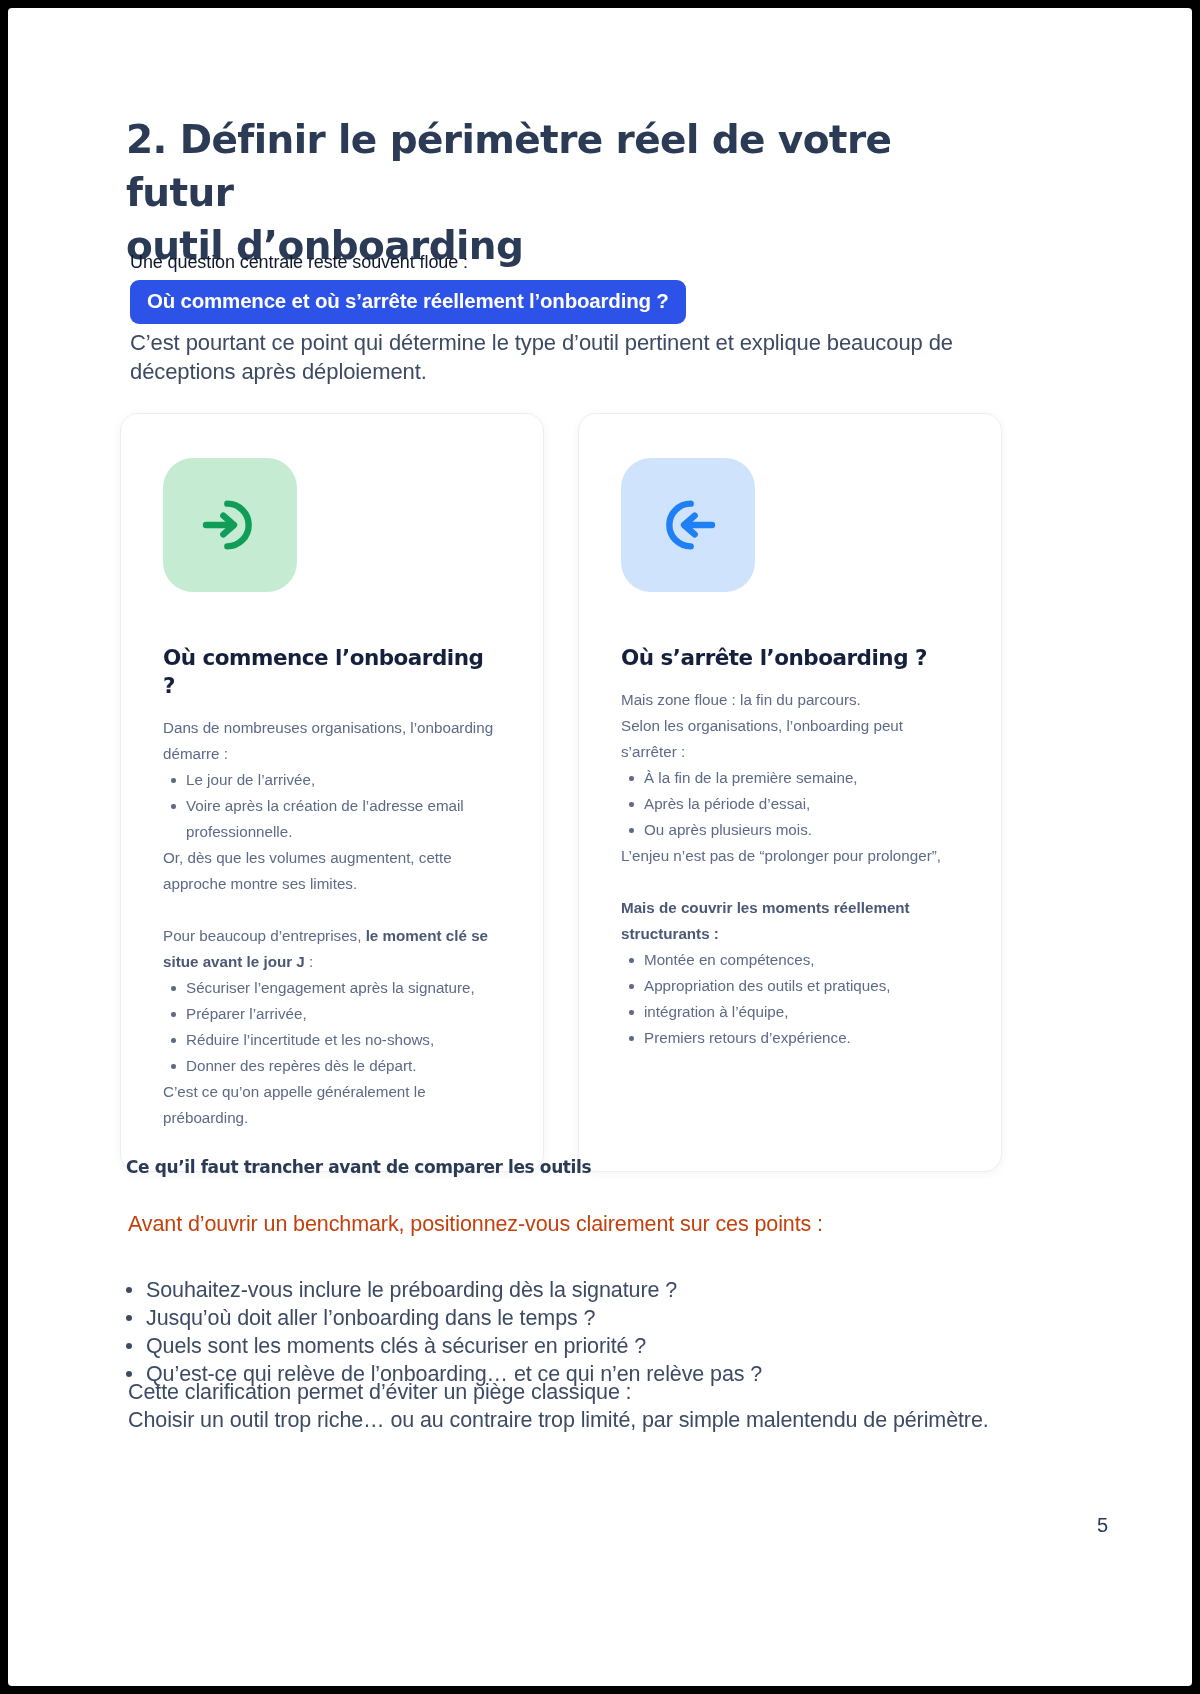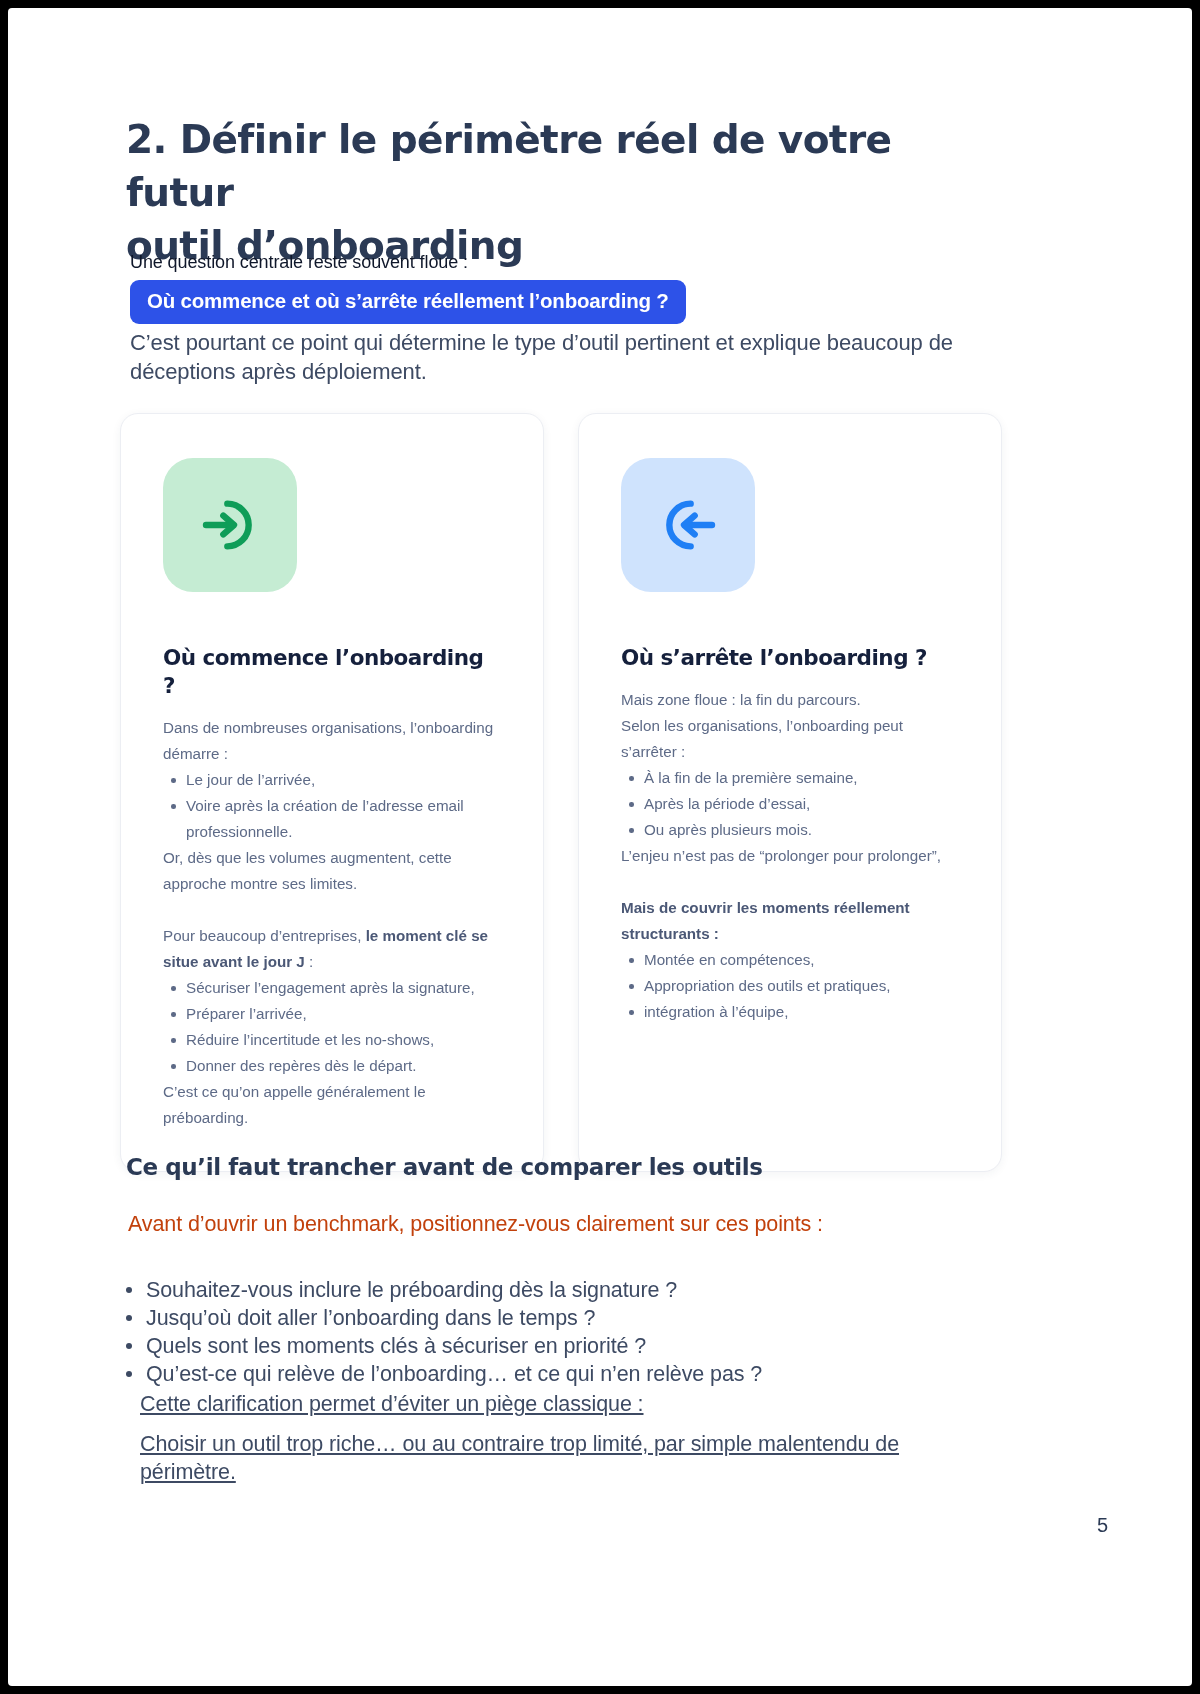--- a/index.html
+++ b/index.html
@@ -150,21 +150,21 @@
     background: #5d6a87;
   }
 
   
   .section-title {
     position: absolute;
     left: 118px;
     top: 1142px;
     font-family: "DejaVu Sans", sans-serif;
     font-weight: bold;
-    font-size: 23px;
+    font-size: 17px;
     line-height: 34px;
     color: #2b3a55;
     letter-spacing: -0.4px;
   }
 
   .bottom-lead {
     position: absolute;
     left: 120px;
     top: 1202px;
     font-size: 21.5px;
@@ -203,21 +203,21 @@
   .closing {
     position: absolute;
     left: 120px;
     top: 1370px;
     width: 880px;
     font-size: 21.5px;
     line-height: 28px;
     color: #3d4a63;
     letter-spacing: -0.1px;
   }
-  .closing p { margin: 12px; text-decoration: underline; }
+  .closing p { margin: 0; }
 
   .page-number {
     position: absolute;
     right: 84px;
     top: 1506px;
     font-size: 20px;
     color: #2b3a55;
   }
 </style>
 </head>
@@ -280,20 +280,21 @@
             <li>À la fin de la première semaine,</li>
             <li>Après la période d’essai,</li>
             <li>Ou après plusieurs mois.</li>
           </ul>
           <p>L’enjeu n’est pas de “prolonger pour prolonger”,</p>
           <p class="spacer-above"><b>Mais de couvrir les moments réellement structurants :</b></p>
           <ul>
             <li>Montée en compétences,</li>
             <li>Appropriation des outils et pratiques,</li>
             <li>intégration à l’équipe,</li>
+            <li>Premiers retours d’expérience.</li>
           </ul>
         </div>
       </div>
 
     </div>
 
     <h2 class="section-title">Ce qu’il faut trancher avant de comparer les outils</h2>
     <div class="bottom-lead">Avant d’ouvrir un benchmark, positionnez-vous clairement sur ces points :</div>
     <ul class="bottom-list">
       <li>Souhaitez-vous inclure le préboarding dès la signature ?</li>

